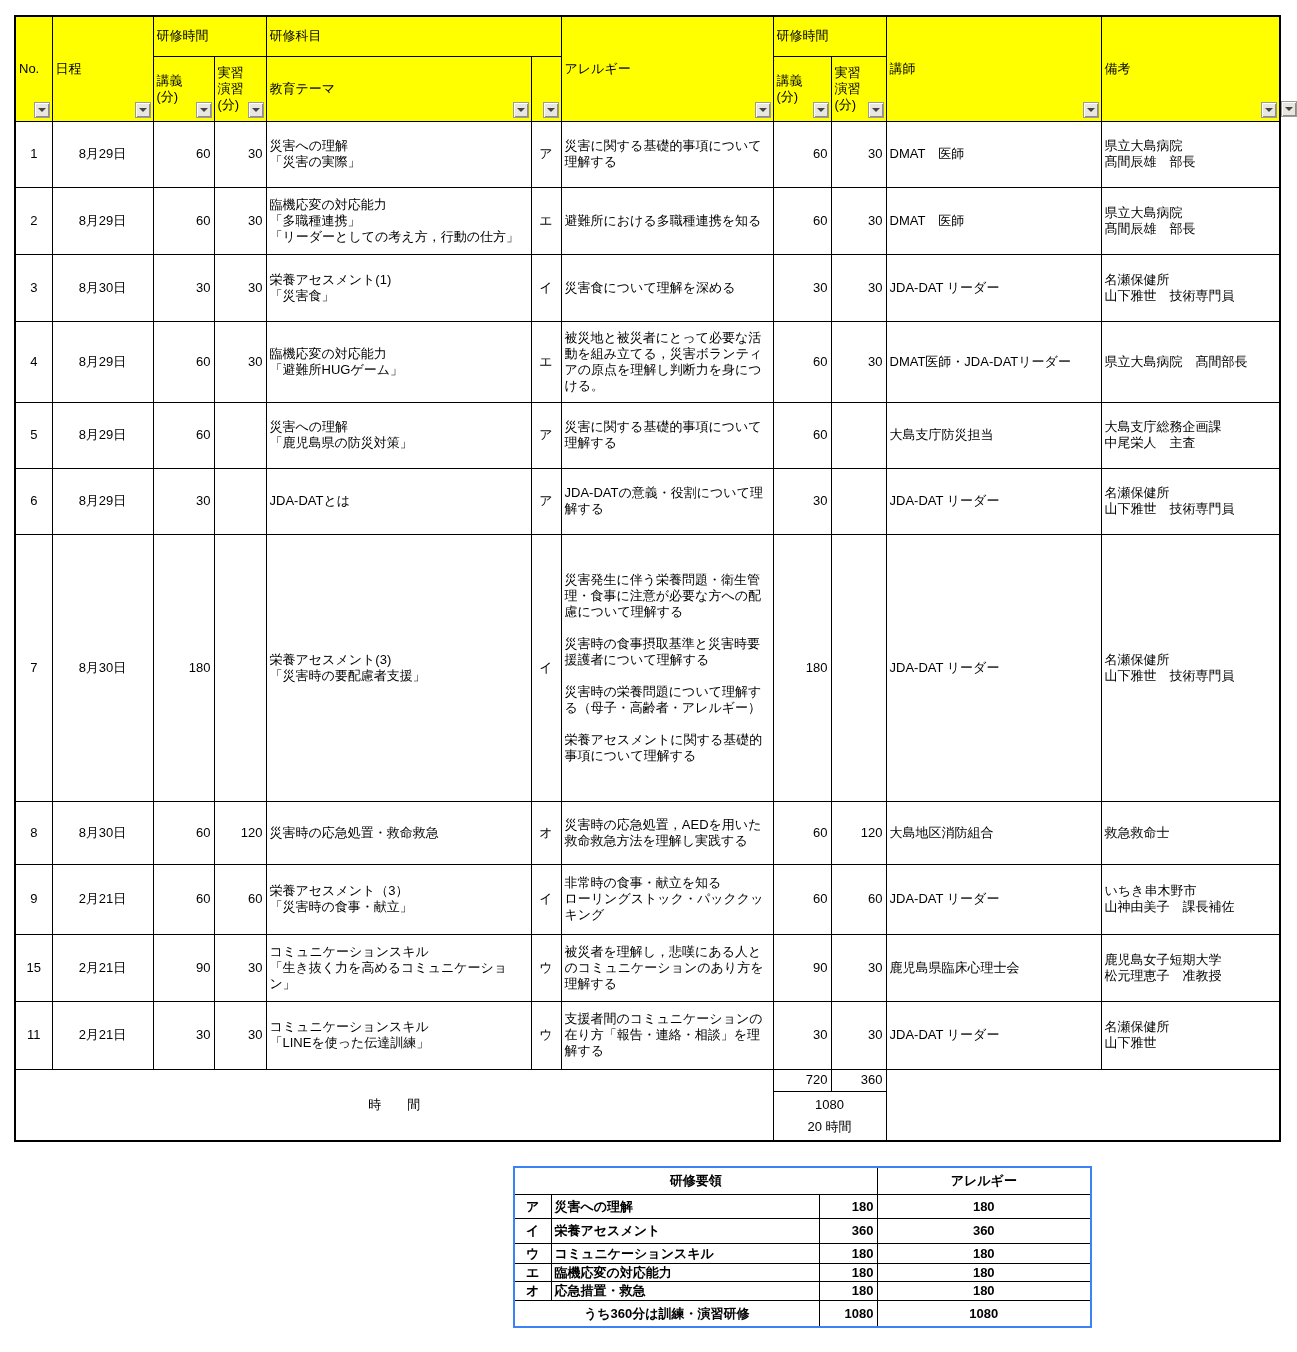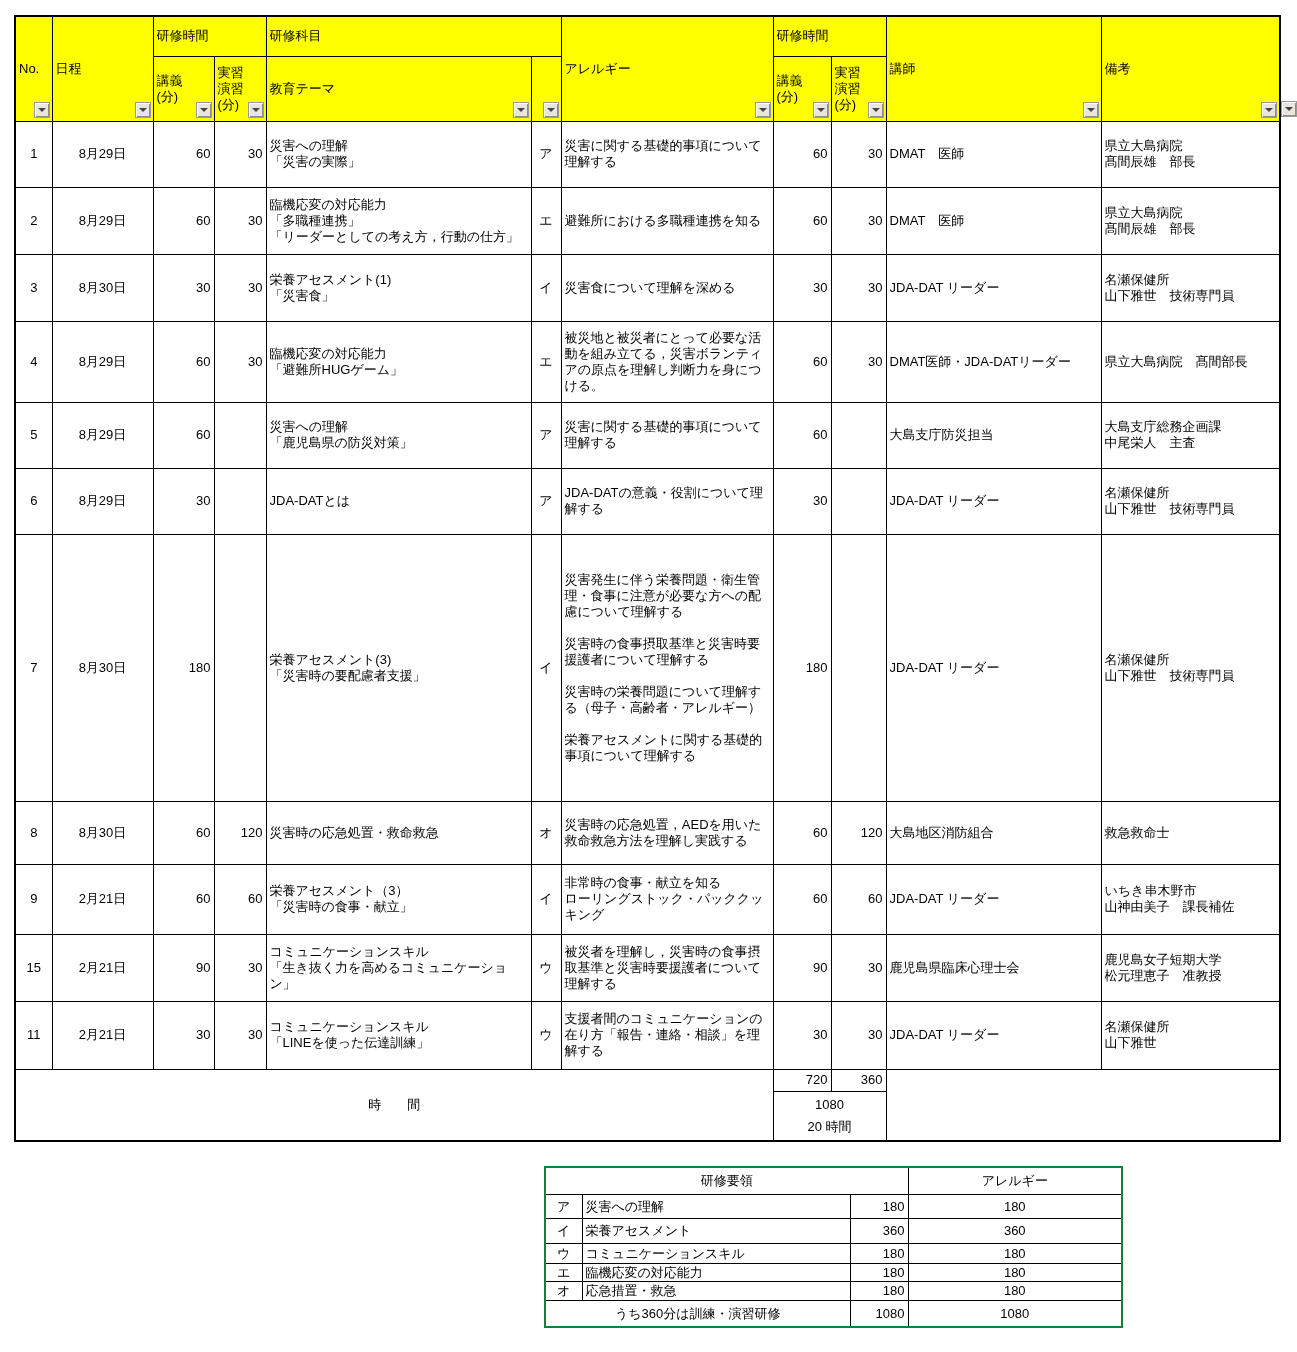--- a/index.html
+++ b/index.html
@@ -26,21 +26,21 @@
   }
   .fbtn::after{
     content:"";position:absolute;left:3px;top:5px;
     border:4px solid transparent;border-top-color:#444;
   }
   .fbtn-floating{position:absolute;left:1281px;top:101px;right:auto;bottom:auto;}
   
   .totals-label{font-size:13px;}
   .grand div{text-align:center;line-height:22px;}
   
-  .sum{position:absolute;left:544px;top:1166px;width:577px;border:2px solid #15803d;}
+  .sum{position:absolute;left:513px;top:1166px;width:577px;border:2px solid #3b82f6;font-weight:bold;}
   .sum td{
     border:1px solid #000;font-size:13px;line-height:15px;padding:0 3px;
     overflow:hidden;box-sizing:border-box;vertical-align:middle;
   }
 </style>
 </head>
 <body>
 
 <table class="main">
   <colgroup>
@@ -226,21 +226,21 @@
 山神由美子　課長補佐</td>
   </tr>
   <tr style="height:67px">
     <td class="center">15</td>
     <td class="center">2月21日</td>
     <td class="num">90</td>
     <td class="num">30</td>
     <td class="left pre">コミュニケーションスキル
 「生き抜く力を高めるコミュニケーション」</td>
     <td class="center">ウ</td>
-    <td class="left pre">被災者を理解し，災害時の食事摂取基準と災害時要援護者について理解する</td>
+    <td class="left pre">被災者を理解し，悲嘆にある人とのコミュニケーションのあり方を理解する</td>
     <td class="num">90</td>
     <td class="num">30</td>
     <td class="left">鹿児島県臨床心理士会</td>
     <td class="left pre">鹿児島女子短期大学
 松元理恵子　准教授</td>
   </tr>
   <tr style="height:68px">
     <td class="center">11</td>
     <td class="center">2月21日</td>
     <td class="num">30</td>

